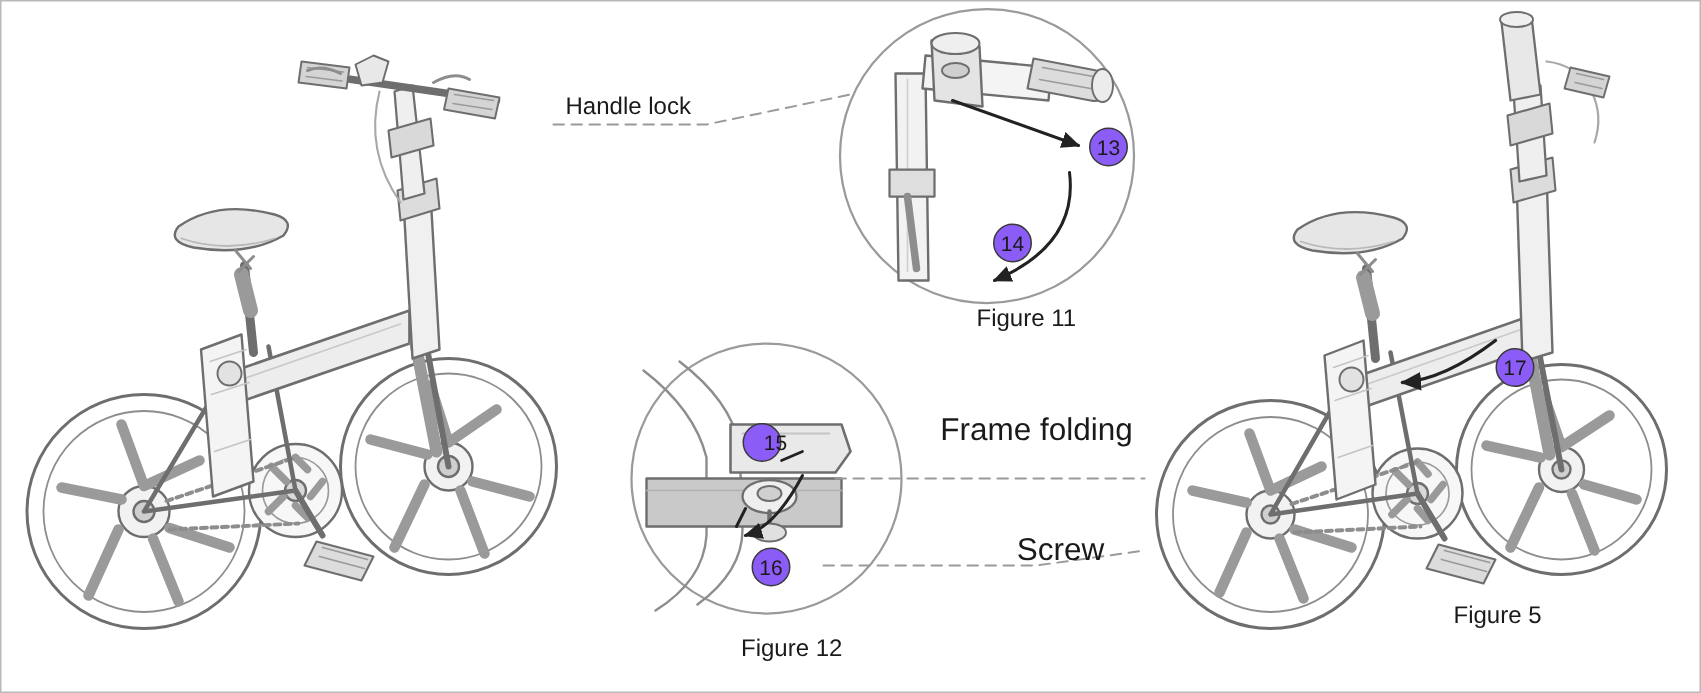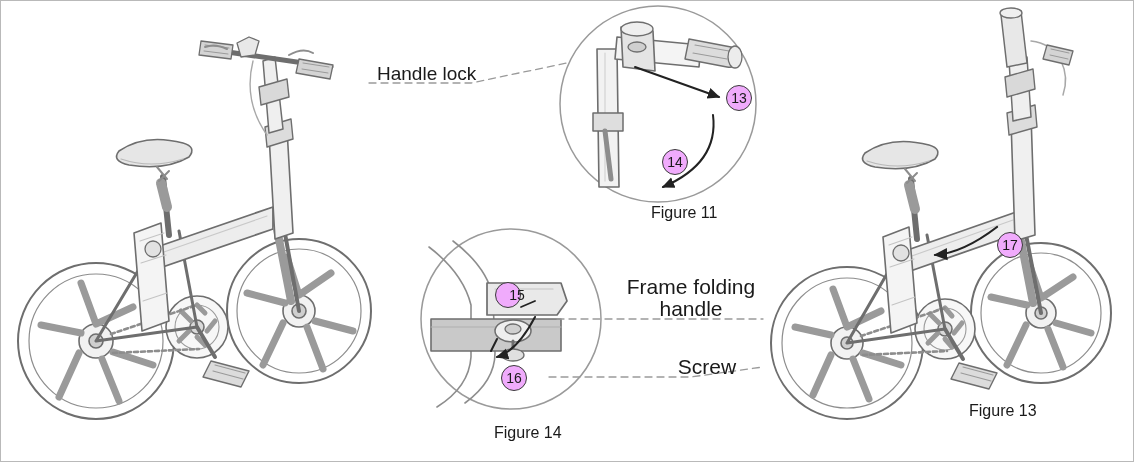--- a/index.html
+++ b/index.html
@@ -22,21 +22,21 @@
   }
   .svg-layer {
     position: absolute;
     left: 0;
     top: 0;
     width: 1134px;
     height: 462px;
   }
   .lbl {
     position: absolute;
-    font-size: 19px;
+    font-size: 16px;
     color: #1a1a1a;
     white-space: pre;
     line-height: 1.12;
   }
   .lbl.big {
     font-size: 21px;
   }
   .fig-cap {
     position: absolute;
     font-size: 16px;
@@ -47,21 +47,21 @@
     position: absolute;
     width: 26px;
     height: 26px;
     border: 1.3px solid #3a3a3a;
     border-radius: 50%;
     color: #1a1a1a;
     font-size: 14px;
     display: flex;
     align-items: center;
     justify-content: center;
-    background: #f0abfc;
+    background: #8b5cf6;
     box-sizing: border-box;
   }
   .right-align {
     text-align: center;
   }
 </style>
 </head>
 <body>
 
 <div id="page">
@@ -256,27 +256,26 @@
         </g>
 
         <path d="M996 226 q-34 26 -62 28" stroke="#222" stroke-width="2.2" marker-end="url(#arrowMd)"></path>
       </g>
     </g>
   </svg>
 
   <div class="lbl" style="left:376px; top:62px;">Handle lock</div>
 
   <div class="lbl big right-align" style="left:614px; top:274px; width:152px;">Frame folding</div>
-  <div class="lbl big right-align" style="left:614px; top:296px; width:152px;">handle</div>
 
   <div class="lbl big right-align" style="left:646px; top:354px; width:120px;">Screw</div>
 
   <div class="callout" style="left:725px; top:84px;">13</div>
   <div class="callout" style="left:661px; top:148px;">14</div>
   <div class="callout" style="left:494px; top:281px;padding-left:18px;">15</div>
   <div class="callout" style="left:500px; top:364px;">16</div>
   <div class="callout" style="left:962px; top:231px;margin-left:34px;">17</div>
 
   <div class="fig-cap" style="left:650px; top:203px;">Figure 11</div>
-  <div class="fig-cap" style="left:493px; top:423px;">Figure 14</div>
-  <div class="fig-cap" style="left:968px; top:401px;">Figure 13</div>
+  <div class="fig-cap" style="left:493px; top:423px;">Figure 12</div>
+  <div class="fig-cap" style="left:968px; top:401px;">Figure 5</div>
 
 </div>
 
 </body></html>

